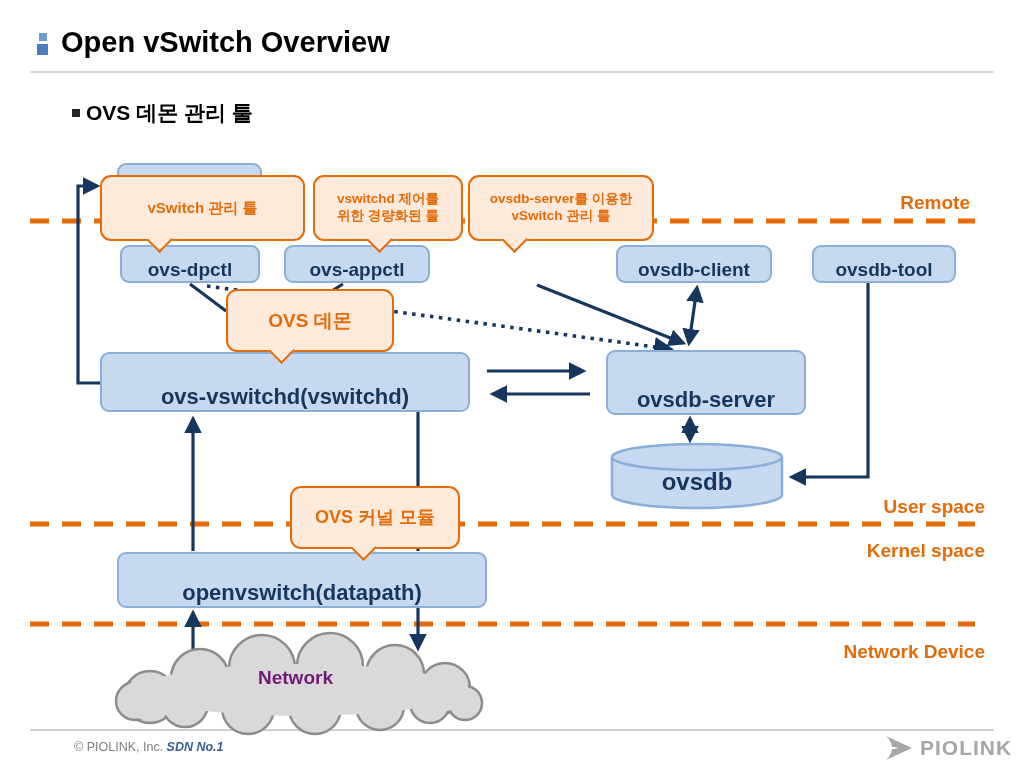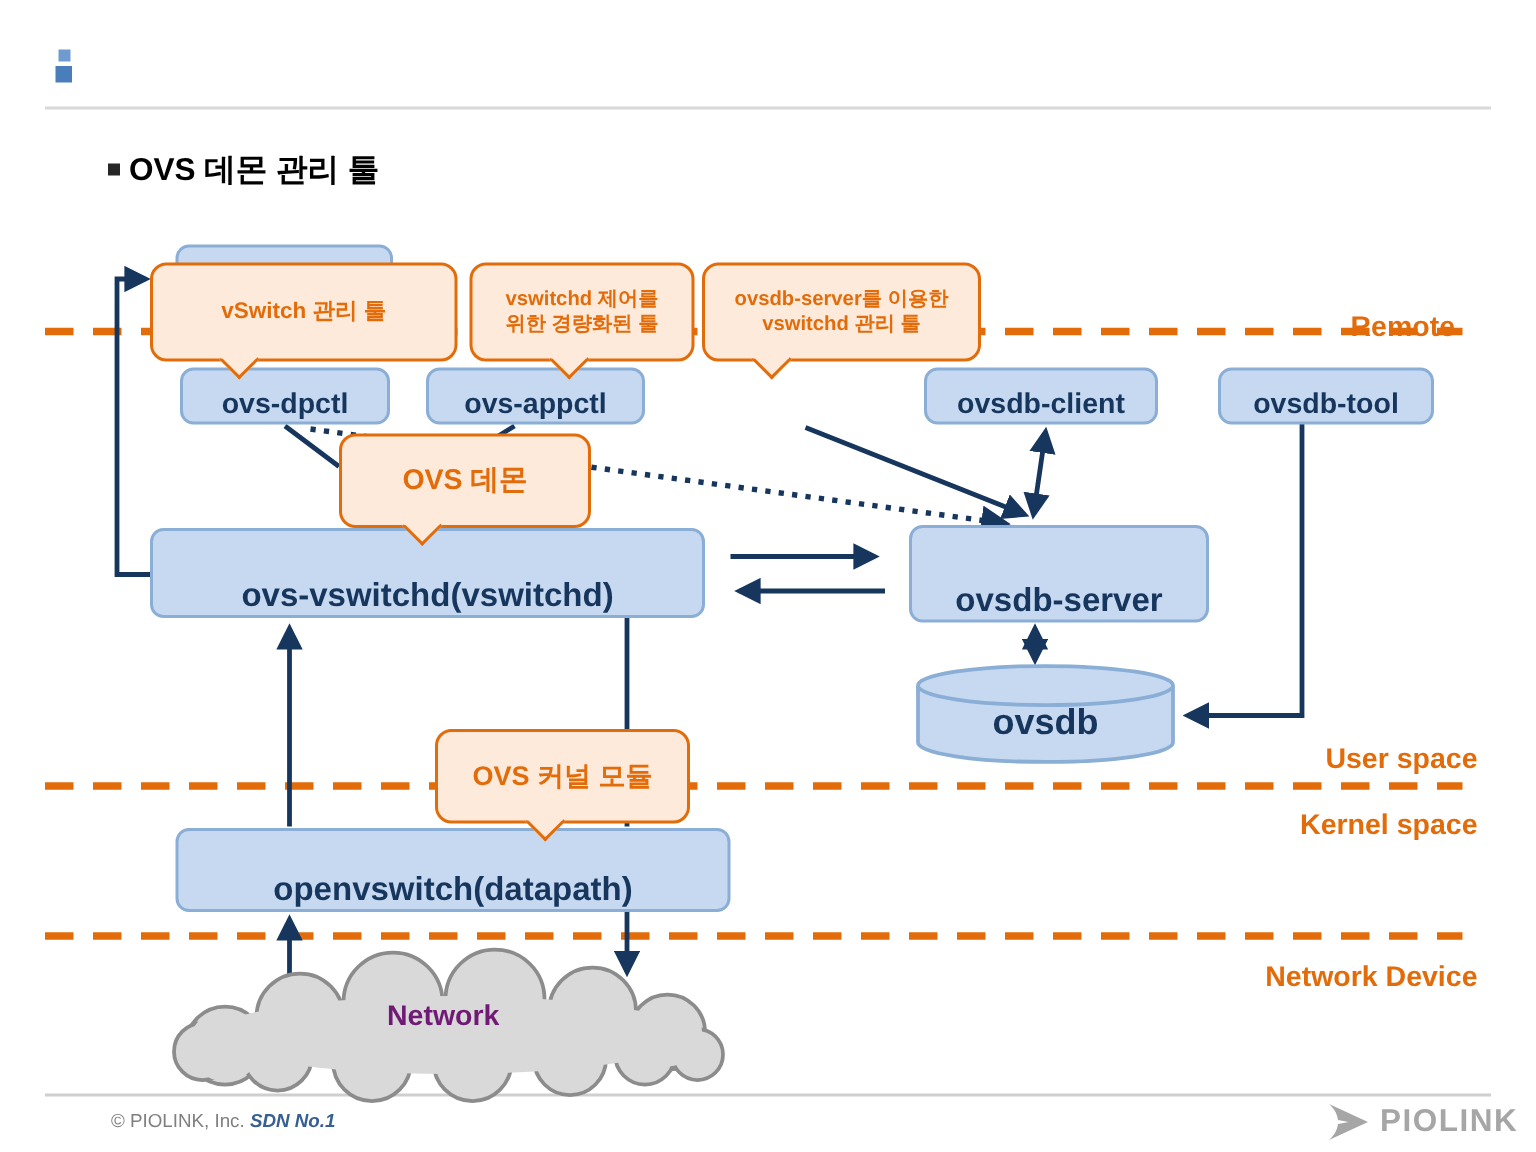--- a/index.html
+++ b/index.html
@@ -35,20 +35,21 @@
   .logo{display:flex;align-items:center;gap:6px;}
   .logo-text{font-size:21px;font-weight:bold;color:#a6a6a6;letter-spacing:1px;}
 </style>
 </head>
 <body>
 
 <div id="slide">
 
   <div class="bullet-sq" style="left:39px;top:33px;width:8px;height:8px;background:#6f9bd1;"></div>
   <div class="bullet-sq" style="left:37px;top:44px;width:11px;height:11px;background:#4a7ebb;"></div>
+  <div class="abs title" style="left:61px;top:26px;">Open vSwitch Overview</div>
   <div class="abs title-rule" style="left:30px;top:71px;width:964px;"></div>
   <div class="bullet-sq" style="left:72px;top:109px;width:8px;height:8px;background:#262626;"></div>
   <div class="abs subtitle" style="left:86px;top:99px;">OVS 데몬 관리 툴</div>
 
   <svg class="layer" width="1024" height="768" viewBox="0 0 1024 768">
     <defs>
       <marker id="ah" viewBox="0 0 10 10" refX="8" refY="5" markerWidth="5.5" markerHeight="5.5" orient="auto">
         <path d="M0,0 L10,5 L0,10 z" fill="#17365d"></path>
       </marker>
       <marker id="ahs" viewBox="0 0 10 10" refX="2" refY="5" markerWidth="5.5" markerHeight="5.5" orient="auto">
@@ -123,21 +124,21 @@
     <div class="ptr-cover" style="left:45px;"></div>
   </div>
   <div class="callout" style="left:313px;top:175px;width:150px;height:66px;font-size:13.5px;">
     <span>vswitchd 제어를
 위한 경량화된 툴</span>
     <div class="ptr" style="left:55px;"></div>
     <div class="ptr-cover" style="left:52px;"></div>
   </div>
   <div class="callout" style="left:468px;top:175px;width:186px;height:66px;font-size:13.5px;">
     <span>ovsdb-server를 이용한
-vswitchd 관리 툴</span>
+vSwitch 관리 툴</span>
     <div class="ptr" style="left:35px;"></div>
     <div class="ptr-cover" style="left:32px;"></div>
   </div>
   <div class="callout" style="left:226px;top:289px;width:168px;height:63px;font-size:19px;">
     <span>OVS 데몬</span>
     <div class="ptr" style="left:44px;"></div>
     <div class="ptr-cover" style="left:41px;"></div>
   </div>
   <div class="callout" style="left:290px;top:486px;width:170px;height:63px;font-size:18px;">
     <span>OVS 커널 모듈</span>
@@ -168,21 +169,21 @@
   <div class="node-label" style="left:612px;top:468px;width:170px;font-size:24px;">
     <span>ovsdb</span></div>
 
   <div class="bluebox big" style="left:117px;top:552px;width:370px;height:56px;">
     <span>openvswitch(datapath)</span>
     </div>
 
   <div class="cloud-label" style="left:258px;top:667px;">
     <span>Network</span></div>
 
-  <div class="zone-label" style="left:860px;top:192px;width:110px;margin-top:16px;"><span>Remote</span></div>
+  <div class="zone-label" style="left:860px;top:192px;width:110px;"><span>Remote</span></div>
   <div class="zone-label" style="left:840px;top:496px;width:145px;"><span>User space</span></div>
   <div class="zone-label" style="left:820px;top:540px;width:165px;"><span>Kernel space</span></div>
   <div class="zone-label" style="left:810px;top:641px;width:175px;"><span>Network Device</span></div>
 
   <div class="abs footer-rule" style="left:30px;top:729px;width:964px;"></div>
   <div class="abs footer-text" style="left:36px;top:740px;">
     <span>© PIOLINK, Inc.</span>
     <span class="footer-doc">SDN No.1</span>
   </div>
   <div class="abs logo" style="left:884px;top:734px;">

